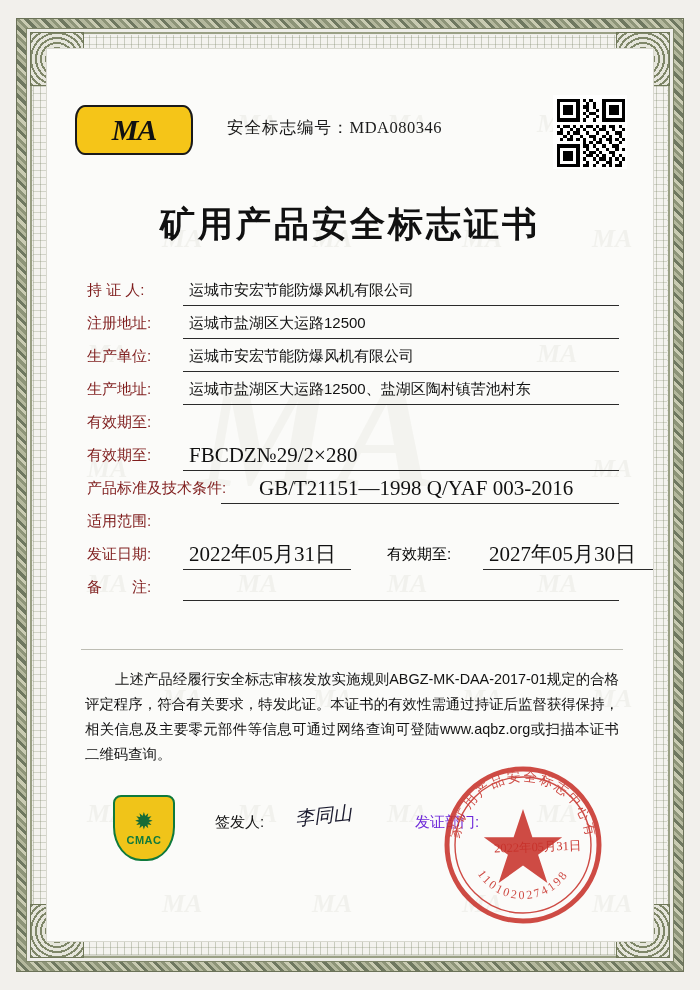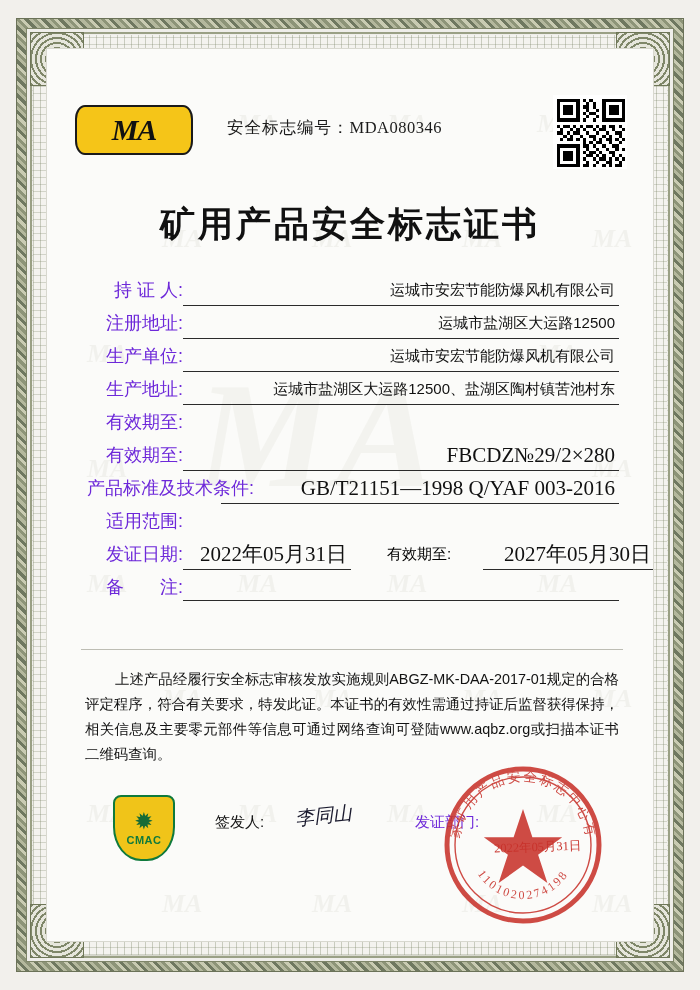--- a/index.html
+++ b/index.html
@@ -159,39 +159,37 @@
     position: absolute;
     left: 40px; right: 34px; top: 228px;
   }
   .row {
     display: flex;
     align-items: flex-start;
     min-height: 30px;
     margin-bottom: 3px;
   }
   .label {
-    font-size: 18px;
-    color: #6d28d9;
+    font-size: 15px;
+    color: #7f1d1d;
     width: 96px;
     flex: 0 0 96px;
     line-height: 26px;
     white-space: nowrap;
-    text-align: right;
   }
   .label.wide { width: 134px; flex: 0 0 134px; }
   .value {
     flex: 1 1 auto;
     font-size: 15px;
     color: #111;
     line-height: 26px;
     border-bottom: 1px solid #2b2b2b;
     padding: 0 4px 2px 6px;
     min-height: 27px;
     font-family: "Liberation Sans", sans-serif;
-    text-align: right;
   }
   .value.mono {
     font-family: Liberation Serif, serif;
     font-size: 21px;
   }
   .value.tech { padding-left: 38px; }
 
   .row.dual { }
   .dual .value { flex: 0 0 auto; }
   .date-a { width: 168px; }

